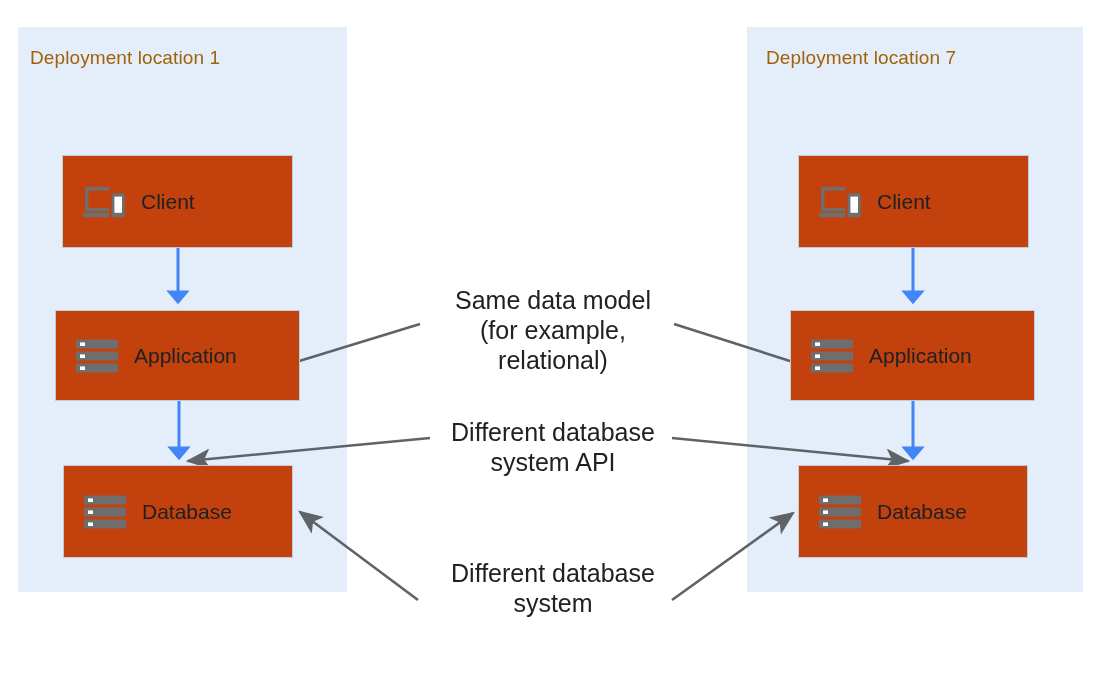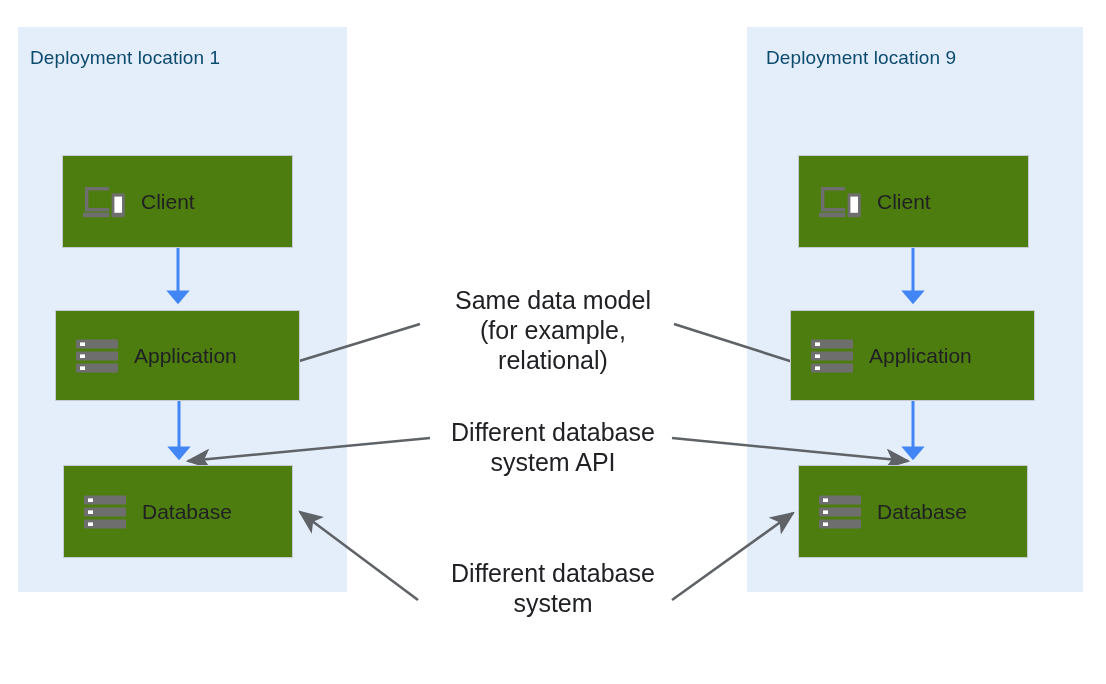--- a/index.html
+++ b/index.html
@@ -17,27 +17,27 @@
     background: #ffffff;
     overflow: hidden;
   }
   .zone {
     position: absolute;
     background: #e4eefa;
   }
   .zone-title {
     position: absolute;
     font-size: 19px;
-    color: #0c4a6e;
+    color: #a16207;
     letter-spacing: 0.1px;
     white-space: nowrap;
   }
   .node {
     position: absolute;
-    background: #4d7c0f;
+    background: #c2410c;
     border: 1px solid #c6cbd1;
     box-sizing: border-box;
     display: flex;
     align-items: center;
   }
   .node-icon {
     flex: 0 0 auto;
     margin-left: 18px;
     width: 46px;
     height: 46px;
@@ -70,21 +70,21 @@
 </style>
 </head>
 <body>
 
 <div id="canvas">
 
   <div class="zone" style="left:18px; top:27px; width:329px; height:565px;"></div>
   <div class="zone" style="left:747px; top:27px; width:336px; height:565px;"></div>
 
   <div class="zone-title" style="left:30px; top:47px;">Deployment location 1</div>
-  <div class="zone-title" style="left:766px; top:47px;">Deployment location 9</div>
+  <div class="zone-title" style="left:766px; top:47px;">Deployment location 7</div>
 
   <svg class="svg-layer" viewBox="0 0 1106 684" xmlns="http://www.w3.org/2000/svg">
     <defs>
       <marker id="blue-head" markerWidth="9" markerHeight="9" refX="3.2" refY="4.5" orient="auto" markerUnits="strokeWidth">
         <path d="M0,0.6 L0,8.4 L4.6,4.5 z" fill="#4285f4"></path>
       </marker>
       <marker id="grey-head" markerWidth="10" markerHeight="8" refX="8.6" refY="4" orient="auto" markerUnits="strokeWidth">
         <path d="M0,0 L9.5,4 L0,8 L2.3,4 z" fill="#5f6368"></path>
       </marker>
     </defs>

